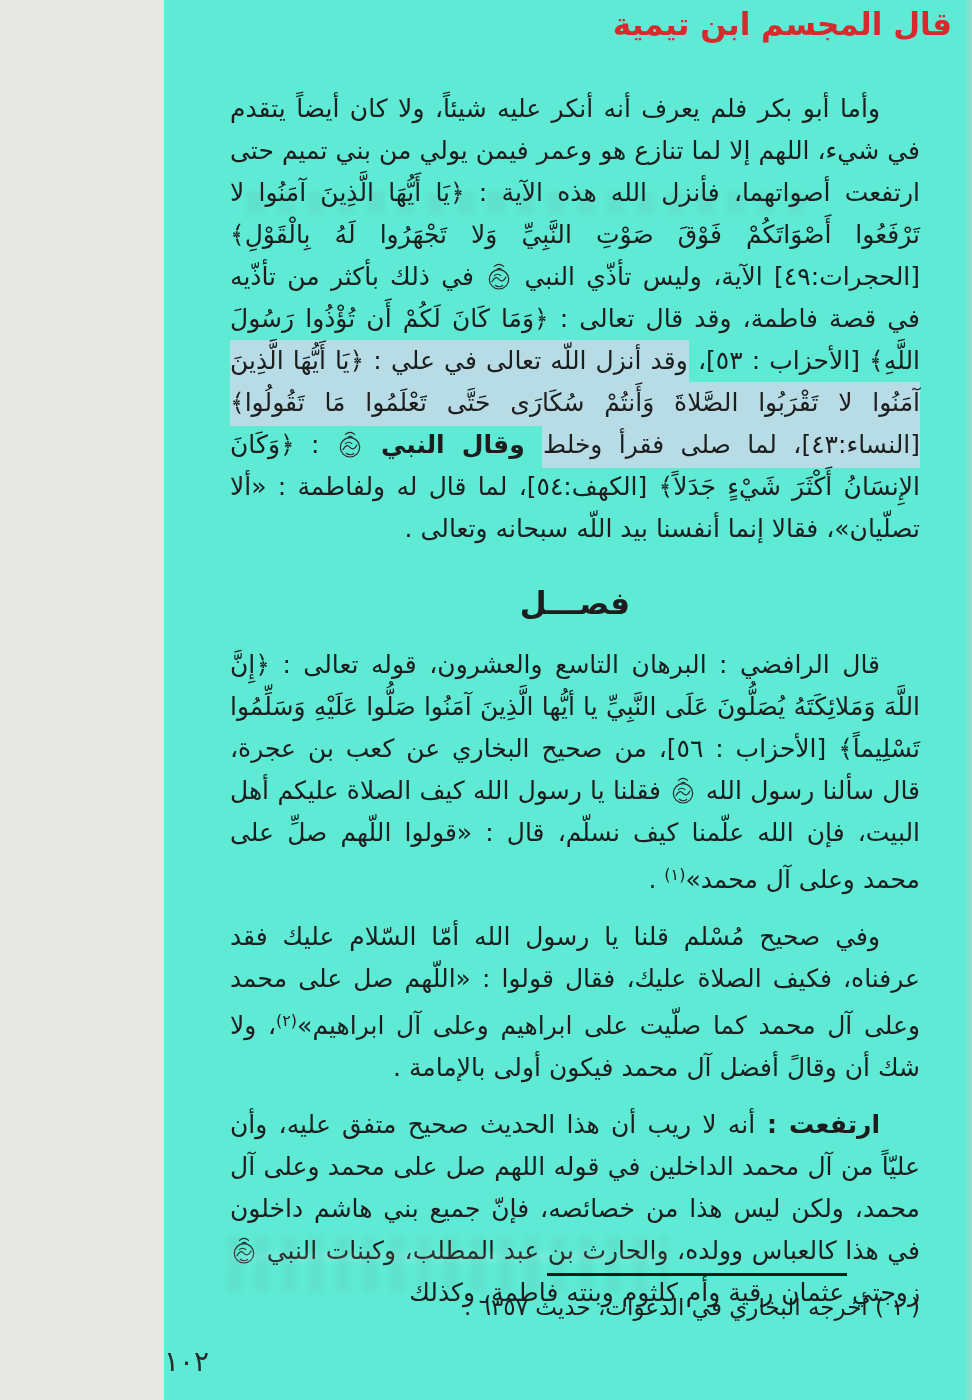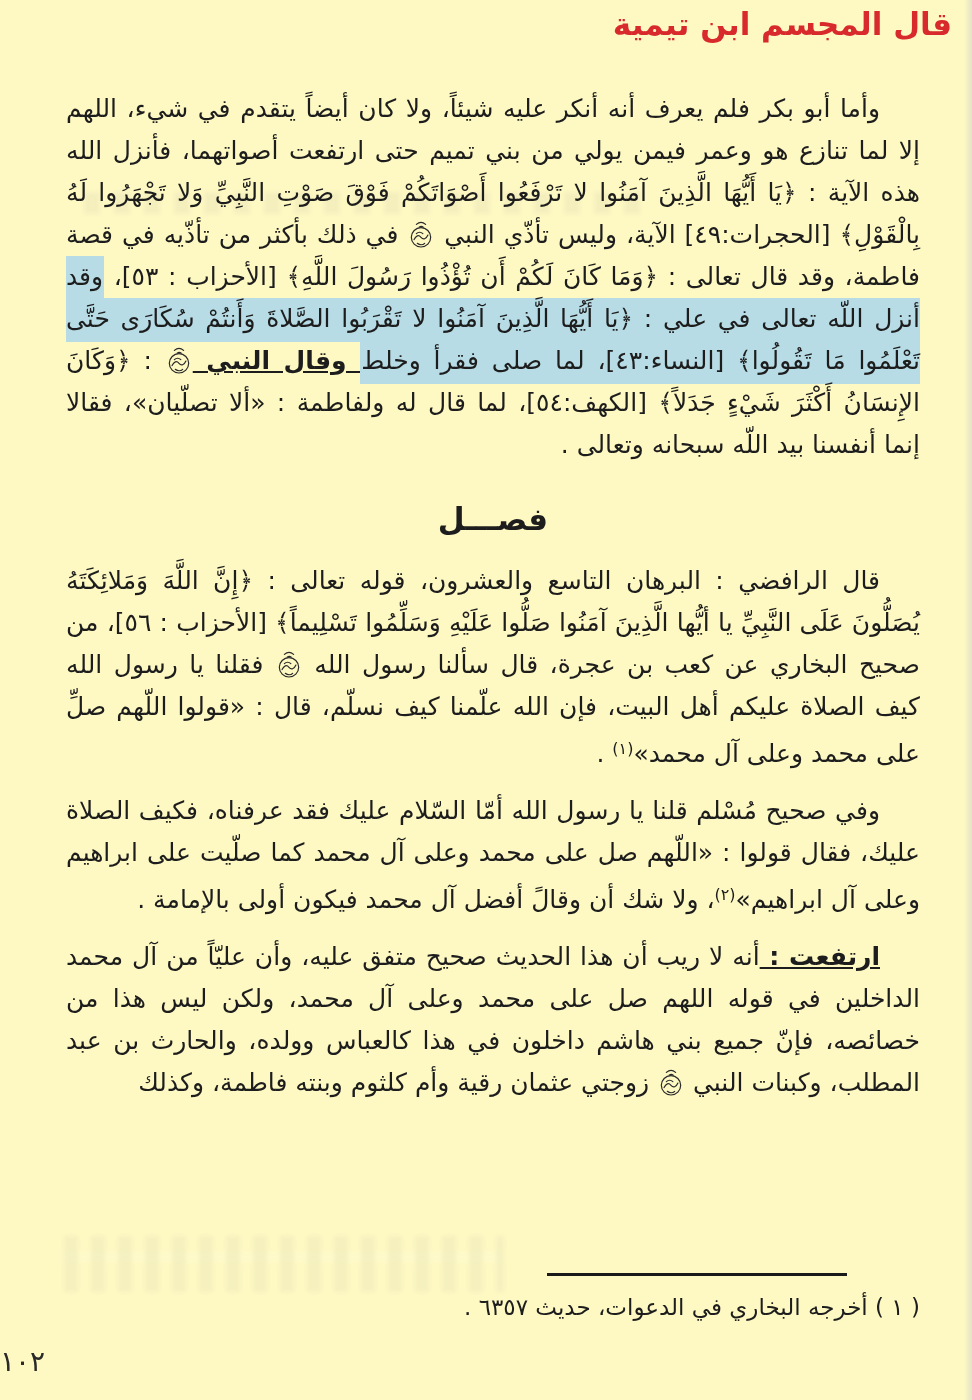--- a/index.html
+++ b/index.html
@@ -1,19 +1,19 @@
 <!DOCTYPE html>
 <html dir="rtl" lang="ar" style="--hl: #b7dce6; --red: #d8292d;"><head>
 <meta charset="utf-8">
 <style>
   html,body{margin:0;padding:0;}
   body{width:972px;height:1400px;background:#e7e7e3;}
   .page{
-    position:relative;width:972px;height:1400px;overflow:hidden;
-    background:#fef9c3;color:#1d1d1d;
+    position:relative;width:808px;height:1400px;overflow:hidden;
+    background:#5eead4;color:#1d1d1d;
     font-family:"DejaVu Sans",sans-serif;
     direction:rtl;
   }
   .page::after{ 
     content:"";position:absolute;top:0;right:0;width:8px;height:100%;
     background:linear-gradient(to left,#cfcfca,rgba(207,207,202,0));
     opacity:.55;pointer-events:none;
   }
   .annotation{
     position:absolute;top:6px;right:20px;
@@ -24,21 +24,21 @@
     position:absolute;top:88px;right:52px;left:66px;
     font-size:25px;line-height:42px;text-align:justify;
   }
   p.para{margin:0 0 15px 0;}
   p.indent{text-indent:40px;}
   .section-heading{
     font-size:31px;font-weight:bold;text-align:center;
     margin:32px 0 20px 0;letter-spacing:1px;
   }
   .text{}
-  .bold{font-weight:bold;text-decoration:underline;}
+  .bold{font-weight:bold;}
   .highlight{
     background:var(--hl,#b7dce6);
     padding:6px 1px 9px 1px;
   }
   .sup{font-size:16px;vertical-align:8px;}
   .pbuh-icon{display:inline-block;width:24px;height:28px;vertical-align:-6px;margin:0 2px;}
   .footnotes{
     position:absolute;right:52px;left:66px;bottom:70px;
     font-size:23px;line-height:46px;text-align:right;
   }

